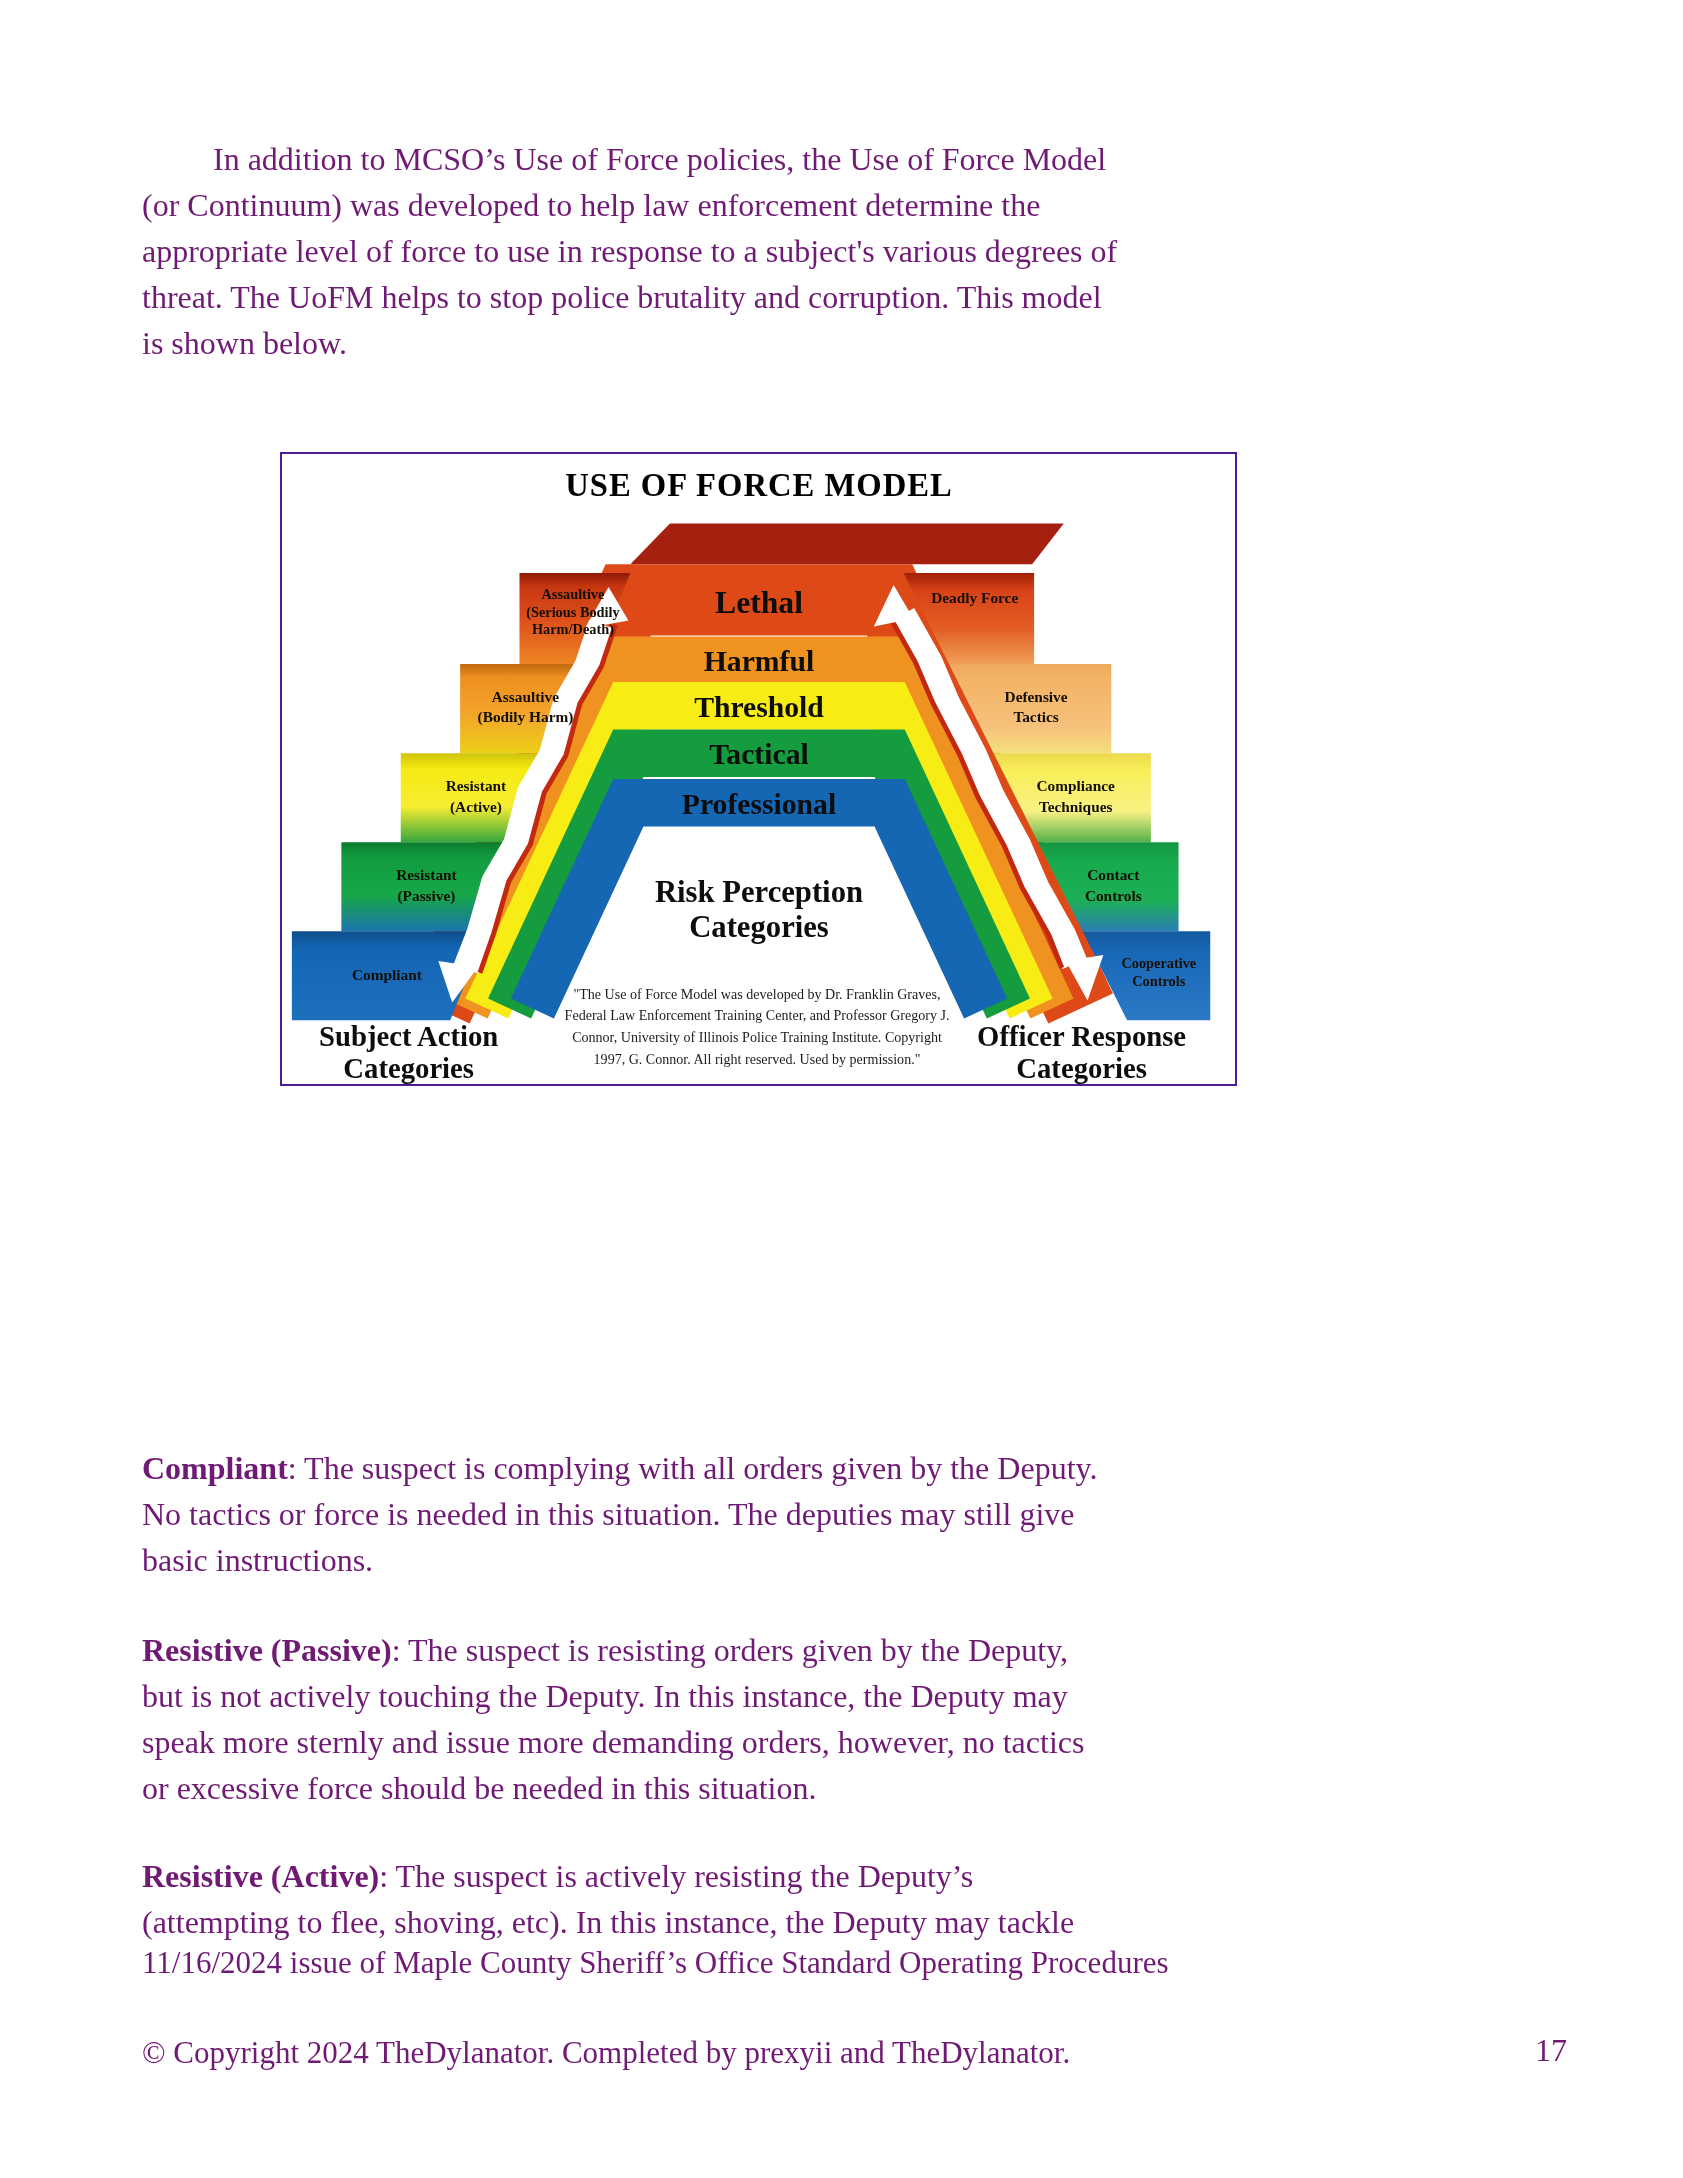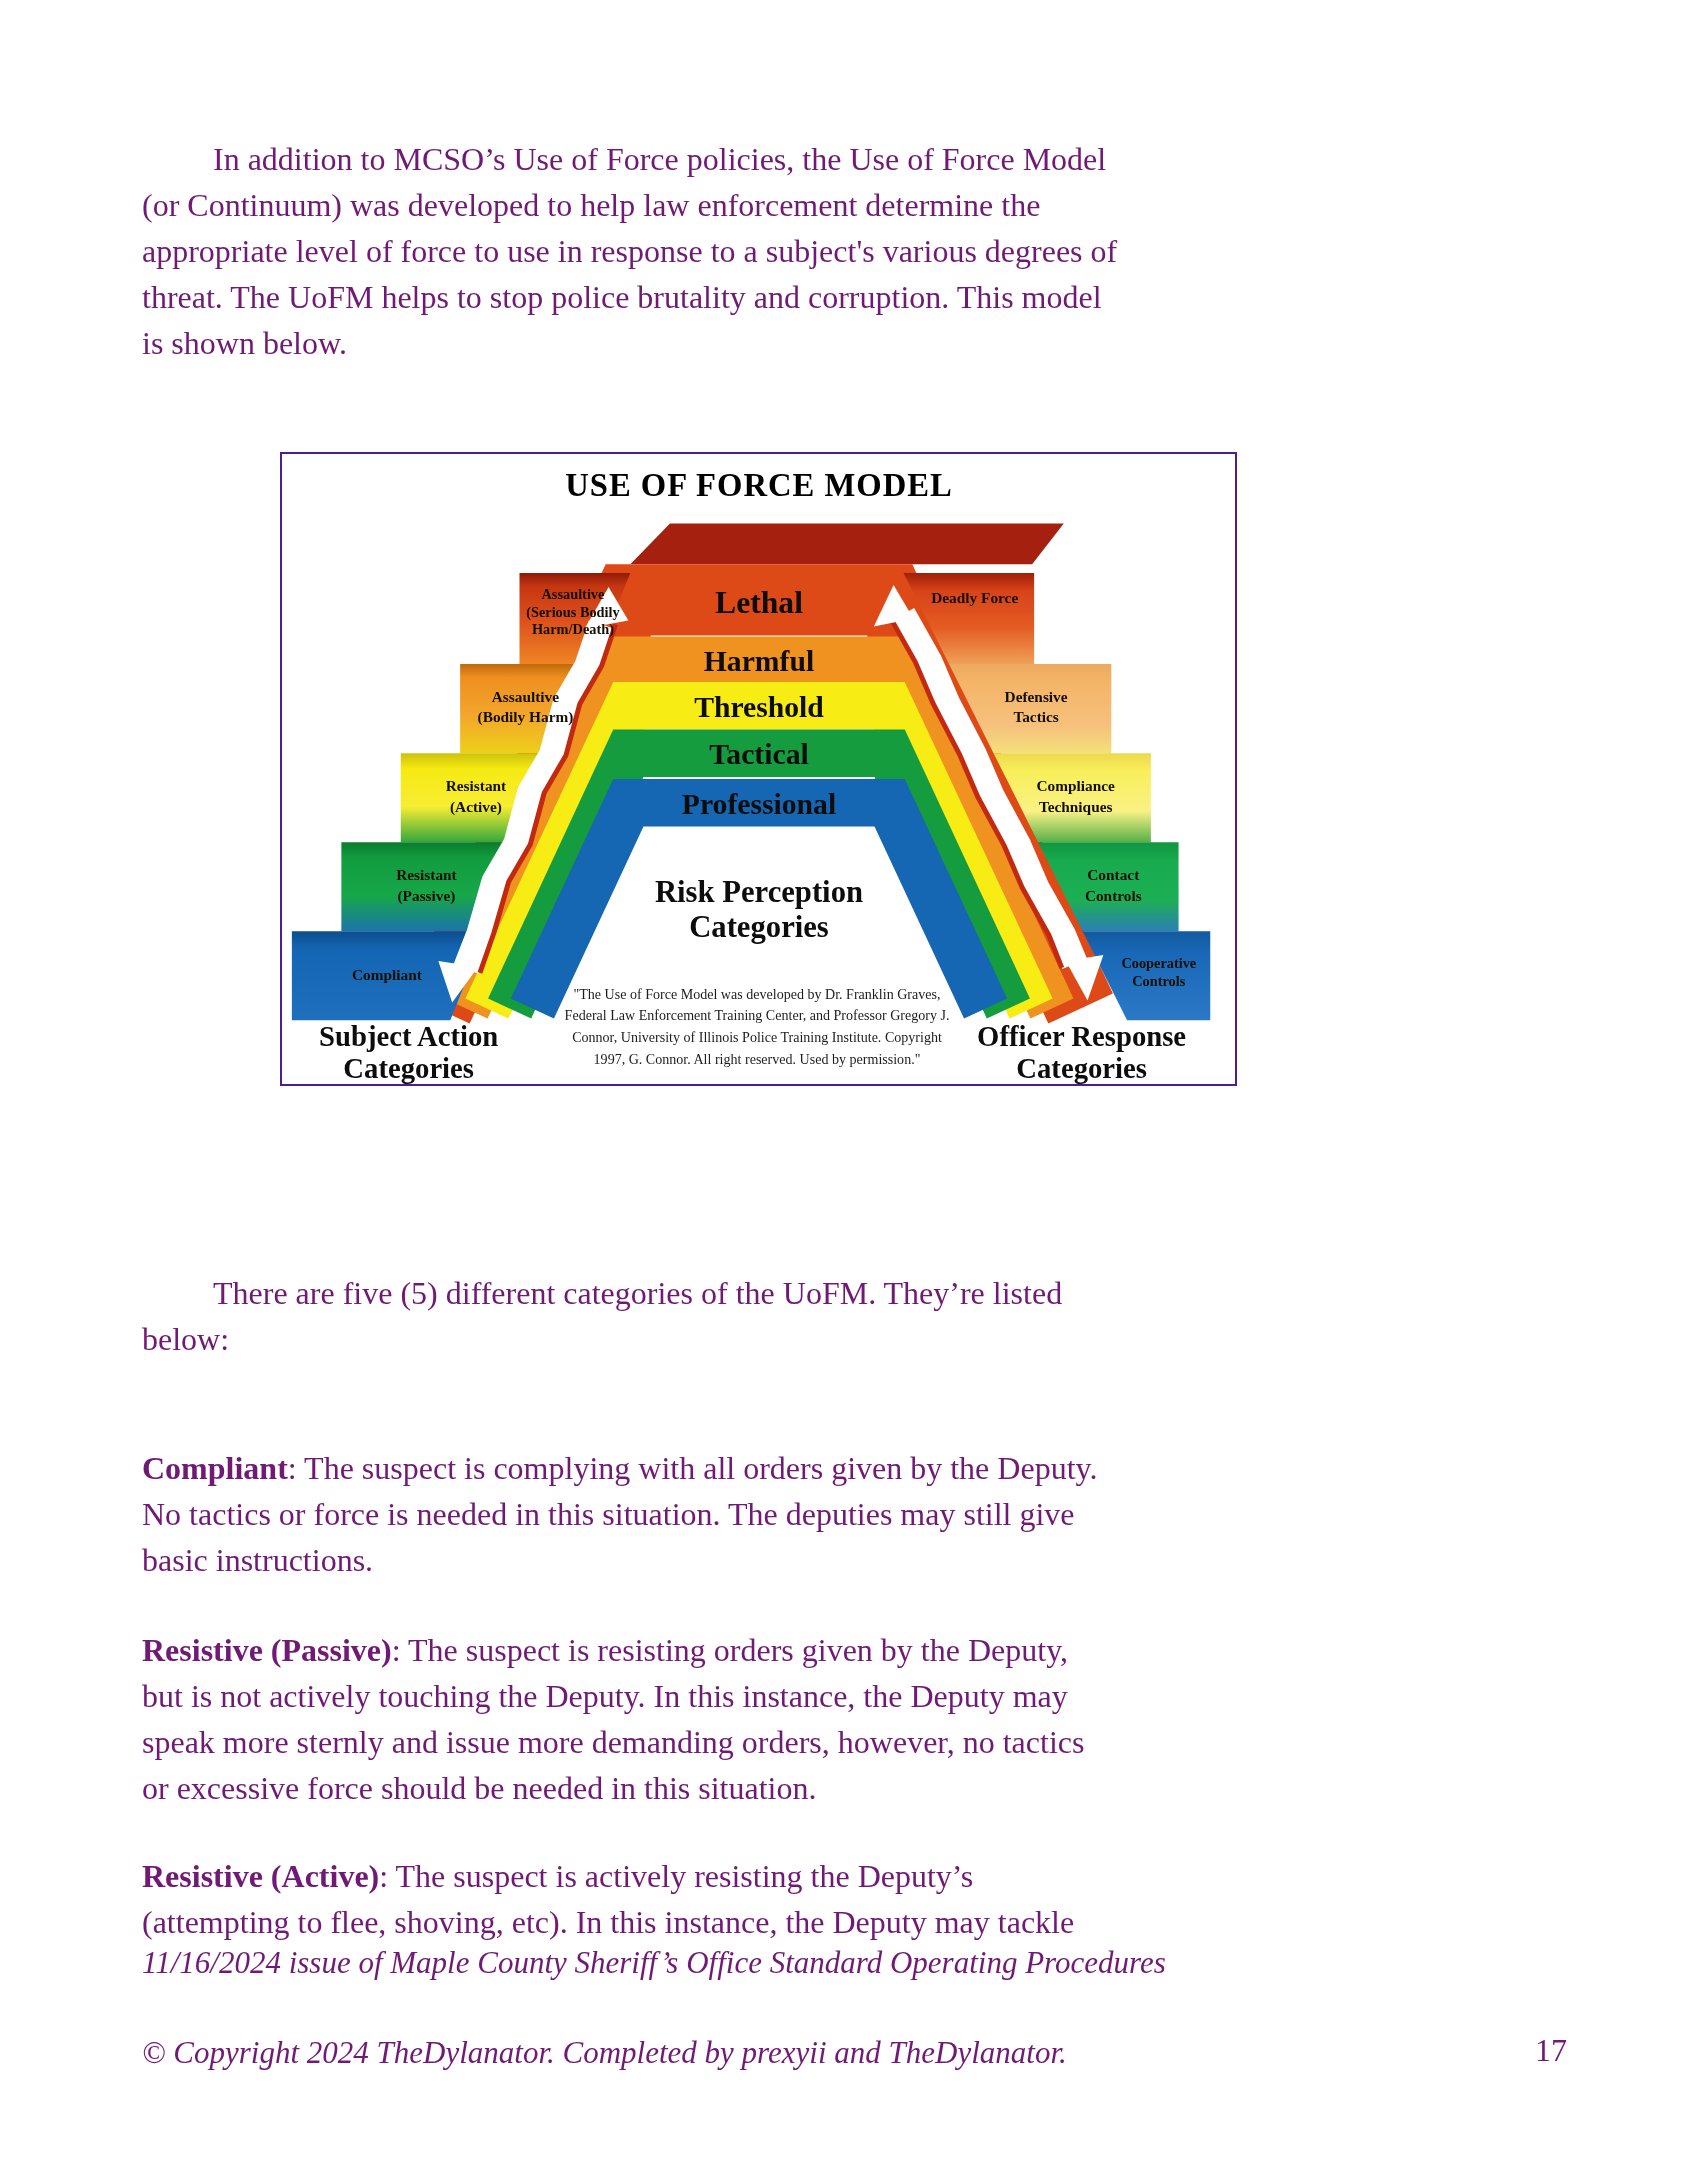--- a/index.html
+++ b/index.html
@@ -26,21 +26,20 @@
   .def-passive{top:1627px;}
   .def-active{top:1853px;}
   .def-term{font-weight:700;}
   .footer{
     position:absolute;
     left:142px;top:1940px;
     width:1426px;
     font-size:31px;
     line-height:45px;
     white-space:pre-line;
-    font-style:italic;
   }
   .pagenum{
     position:absolute;
     top:2032px;right:116px;
     font-size:32px;
   }
   .figure{
     position:absolute;
     left:280px;top:452px;
     width:953px;height:630px;
@@ -198,22 +197,20 @@
       <text class="axis-label" x="808" y="598" text-anchor="middle">Officer Response</text>
       <text class="axis-label" x="808" y="630" text-anchor="middle">Categories</text>
 
       <text class="quote-line" x="480" y="550" text-anchor="middle">"The Use of Force Model was developed by Dr. Franklin Graves,</text>
       <text class="quote-line" x="480" y="572" text-anchor="middle">Federal Law Enforcement Training Center, and Professor Gregory J.</text>
       <text class="quote-line" x="480" y="594" text-anchor="middle">Connor, University of Illinois Police Training Institute. Copyright</text>
       <text class="quote-line" x="480" y="616" text-anchor="middle">1997, G. Connor. All right  reserved. Used by permission."</text>
     </svg>
   </div>
 
-  <div class="bodytext para2 indent">There are five (5) different categories of the UoFM. They’re listed
-below:</div>
 
   <div class="bodytext def-passive"><span class="def-term">Resistive (Passive)</span><span>: The suspect is resisting orders given by the Deputy,
 but is not actively touching the Deputy. In this instance, the Deputy may
 speak more sternly and issue more demanding orders, however, no tactics
 or excessive force should be needed in this situation.</span></div>
 
   <div class="bodytext def-compliant"><span class="def-term">Compliant</span><span>: The suspect is complying with all orders given by the Deputy.
 No tactics or force is needed in this situation. The deputies may still give
 basic instructions.</span></div>
 

